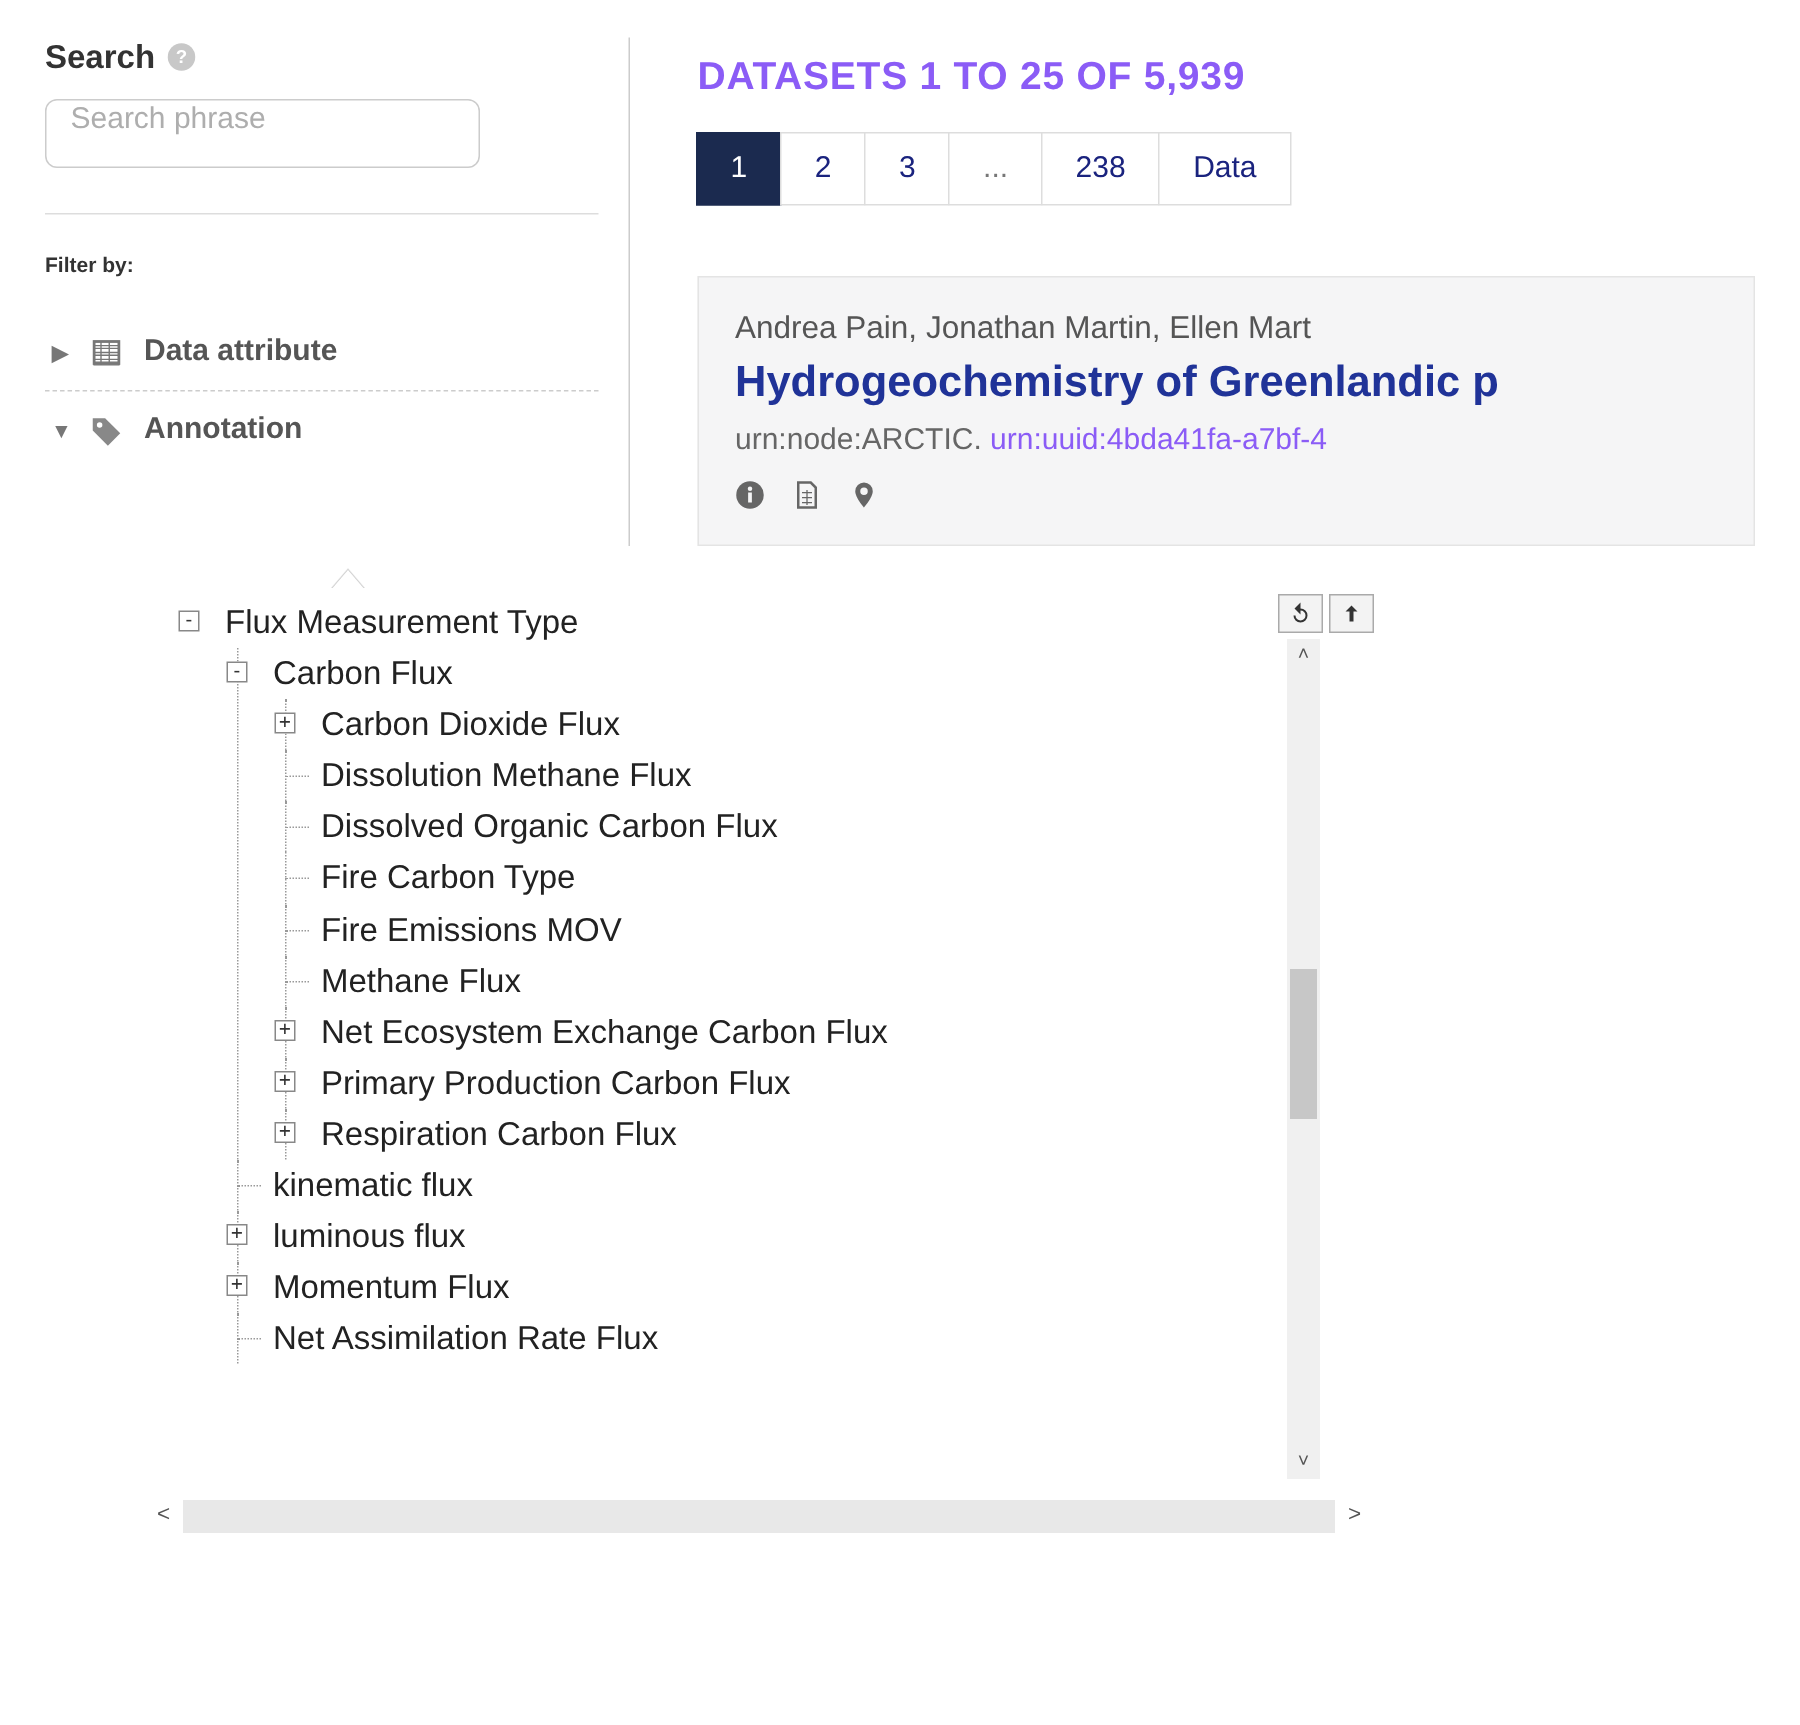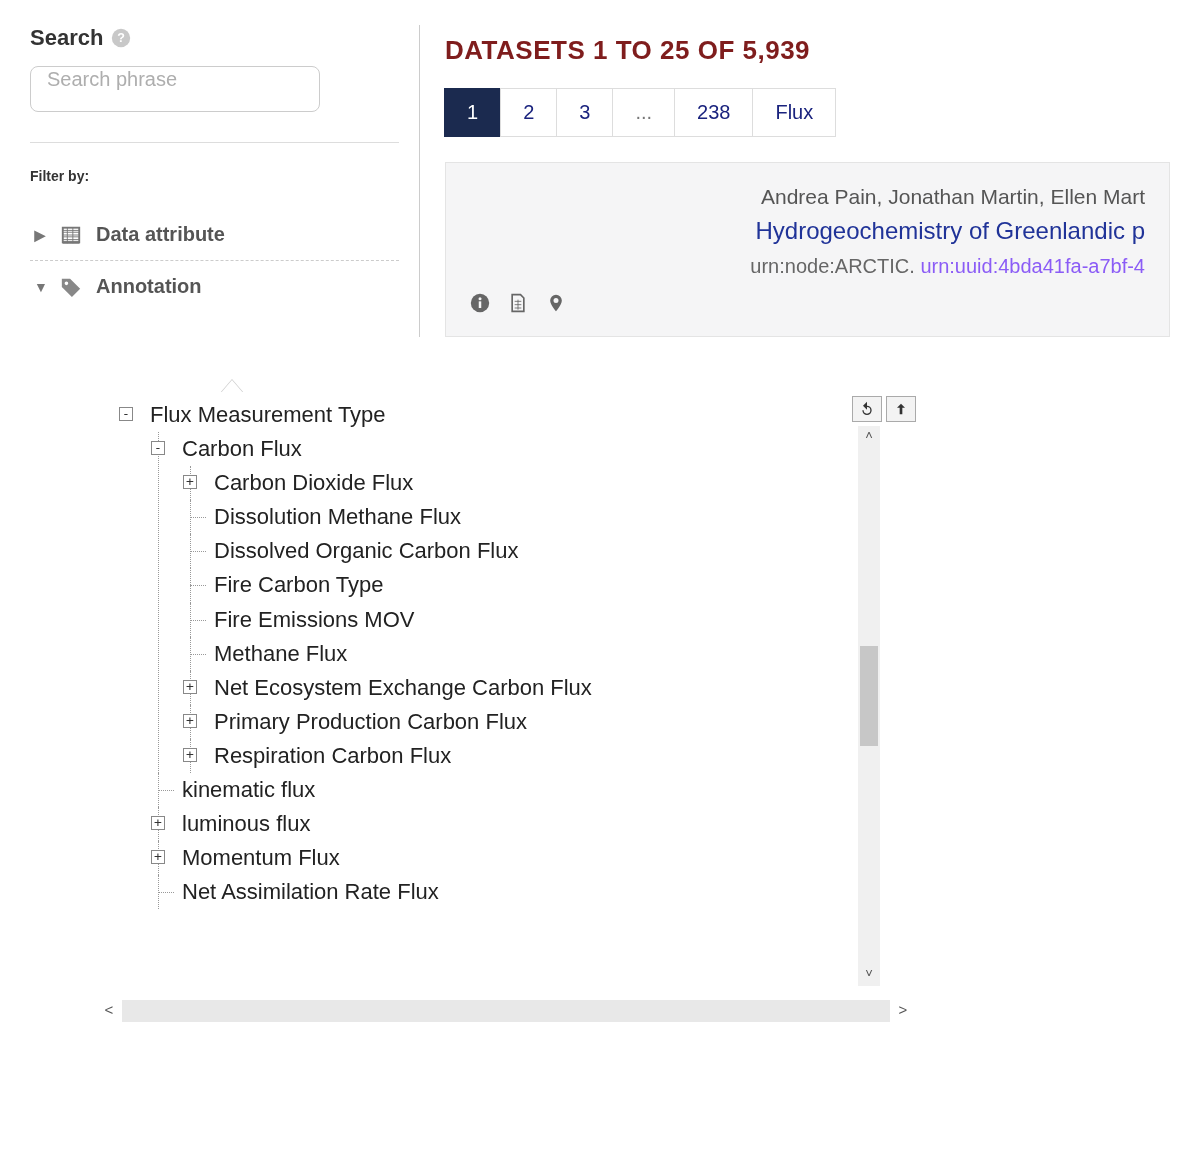--- a/index.html
+++ b/index.html
@@ -8,20 +8,21 @@
     font-family: Arial, Helvetica, sans-serif;
     color: #333;
     background: #fff;
     width: 1200px;
     height: 1150px;
     overflow: hidden;
   }
   .app {
     display: flex;
     padding: 25px 30px;
+    gap: 20px;
   }
   .sidebar {
     width: 390px;
     flex-shrink: 0;
     border-right: 1px solid #ccc;
     padding-right: 20px;
   }
   .main {
     flex: 1;
     padding-left: 25px;
@@ -71,47 +72,46 @@
     color: #555;
     padding: 14px 4px;
   }
   .dashed-divider { border-top: 1px dashed #ccc; }
   .caret { width: 12px; display: inline-block; text-align: center; color: #777; font-size: 14px; }
   .filter-icon { width: 22px; height: 22px; fill: #777; }
   .filter-icon.tag { fill: #888; }
   .results-heading {
     font-size: 26px;
     font-weight: 800;
-    color: #7f1d1d;
+    color: #8b5cf6;
     letter-spacing: 0.5px;
     margin: 10px 0 22px 0;
   }
   .pagination { display: flex; }
   .page-btn {
     border: 1px solid #ddd;
     padding: 12px 22px;
     font-size: 20px;
     color: #1a237e;
     background: #fff;
     cursor: pointer;
     margin-left: -1px;
   }
   .page-btn.active { background: #1b2a4f; color: #fff; border-color: #1b2a4f; }
   .page-btn.dots { color: #777; cursor: default; }
   .result-card {
-    margin-top: 25px;
+    margin-top: 47px;
     background: #f5f5f6;
     border: 1px solid #e4e4e4;
     padding: 22px 24px;
     white-space: nowrap;
     overflow: hidden;
-    text-align: right;
   }
   .authors { font-size: 21px; color: #555; margin-bottom: 8px; }
-  .title-link { font-size: 24px; font-weight: normal; color: #203398; margin-bottom: 10px; }
+  .title-link { font-size: 29px; font-weight: bold; color: #203398; margin-bottom: 10px; }
   .urn-line { font-size: 20px; color: #666; margin-bottom: 14px; }
   .urn-secondary { color: #8b5cf6; }
   .result-icons { display: flex; gap: 18px; align-items: center; }
   .result-icons svg { width: 20px; height: 22px; fill: #666; }
 
   
   .tree-popover {
     position: absolute;
     top: 392px;
     left: 96px;
@@ -277,21 +277,21 @@
   </aside>
 
   <main class="main">
     <div class="results-heading">DATASETS 1 TO 25 OF 5,939</div>
     <div class="pagination">
       <div class="page-btn active">1</div>
       <div class="page-btn">2</div>
       <div class="page-btn">3</div>
       <div class="page-btn dots">...</div>
       <div class="page-btn">238</div>
-      <div class="page-btn">Flux</div>
+      <div class="page-btn">Data</div>
     </div>
 
     <div class="result-card">
       <div class="authors">Andrea Pain, Jonathan Martin, Ellen Mart</div>
       <div class="title-link">Hydrogeochemistry of Greenlandic p</div>
       <div class="urn-line">
         <span>urn:node:ARCTIC.</span>
         <span class="urn-secondary">urn:uuid:4bda41fa-a7bf-4</span>
       </div>
       <div class="result-icons">

